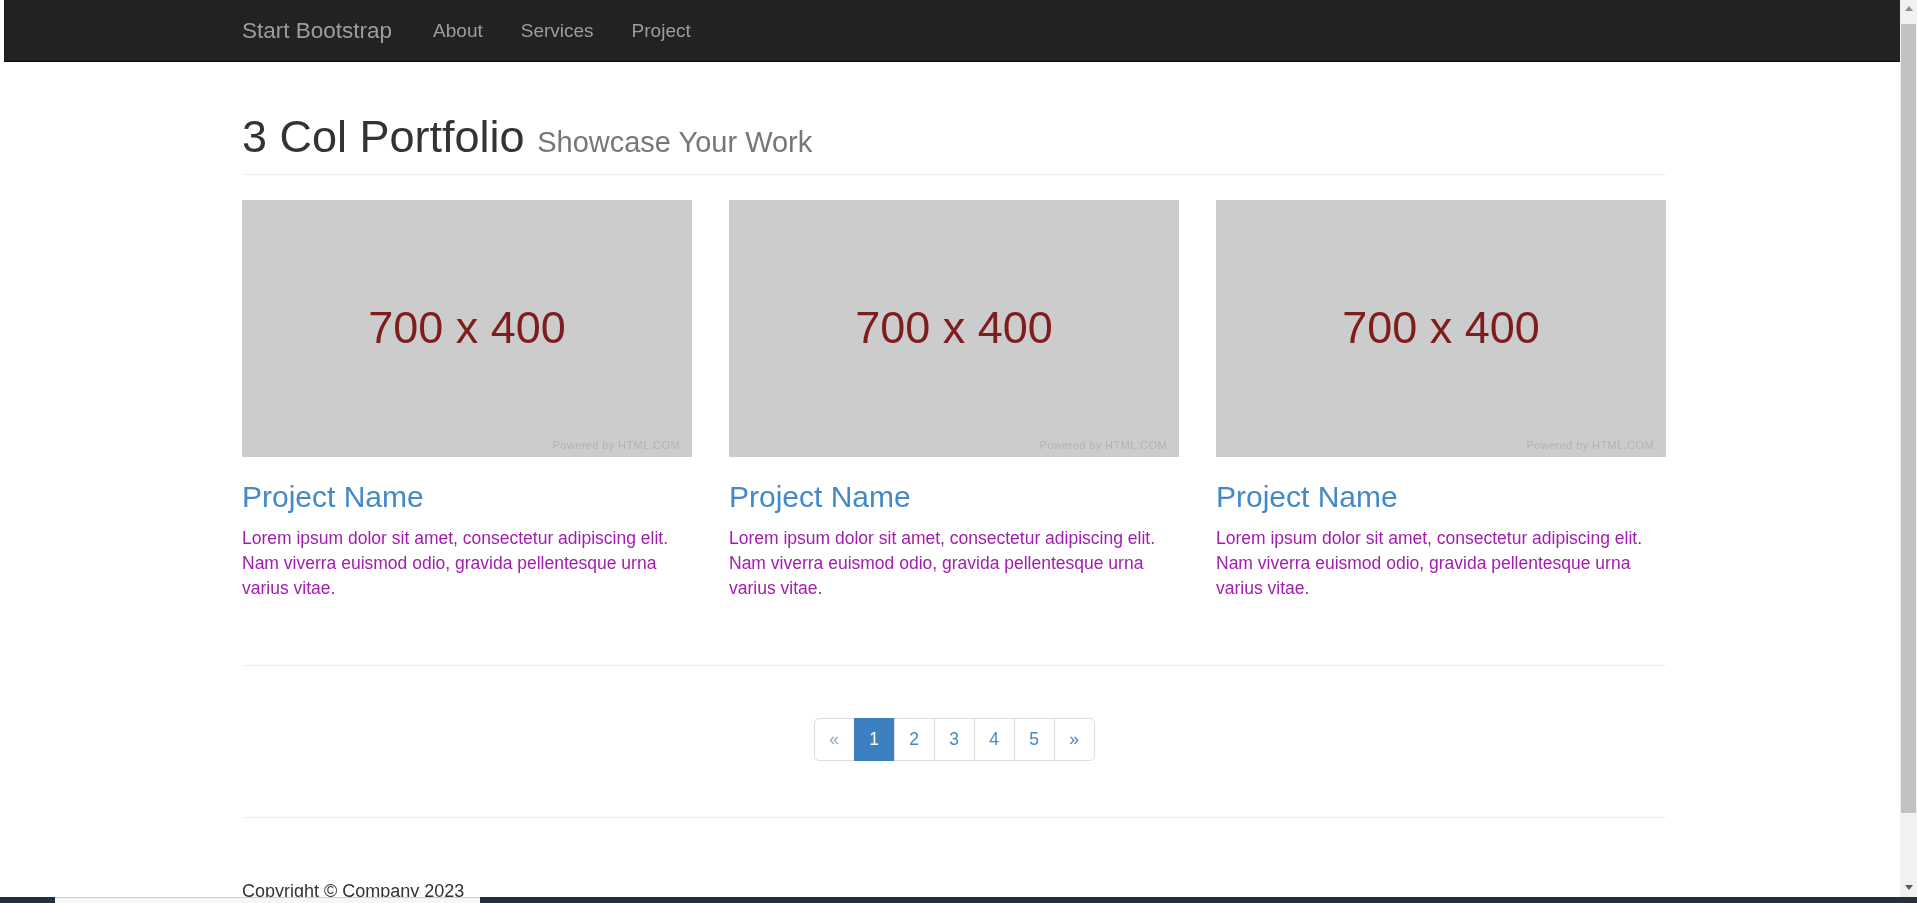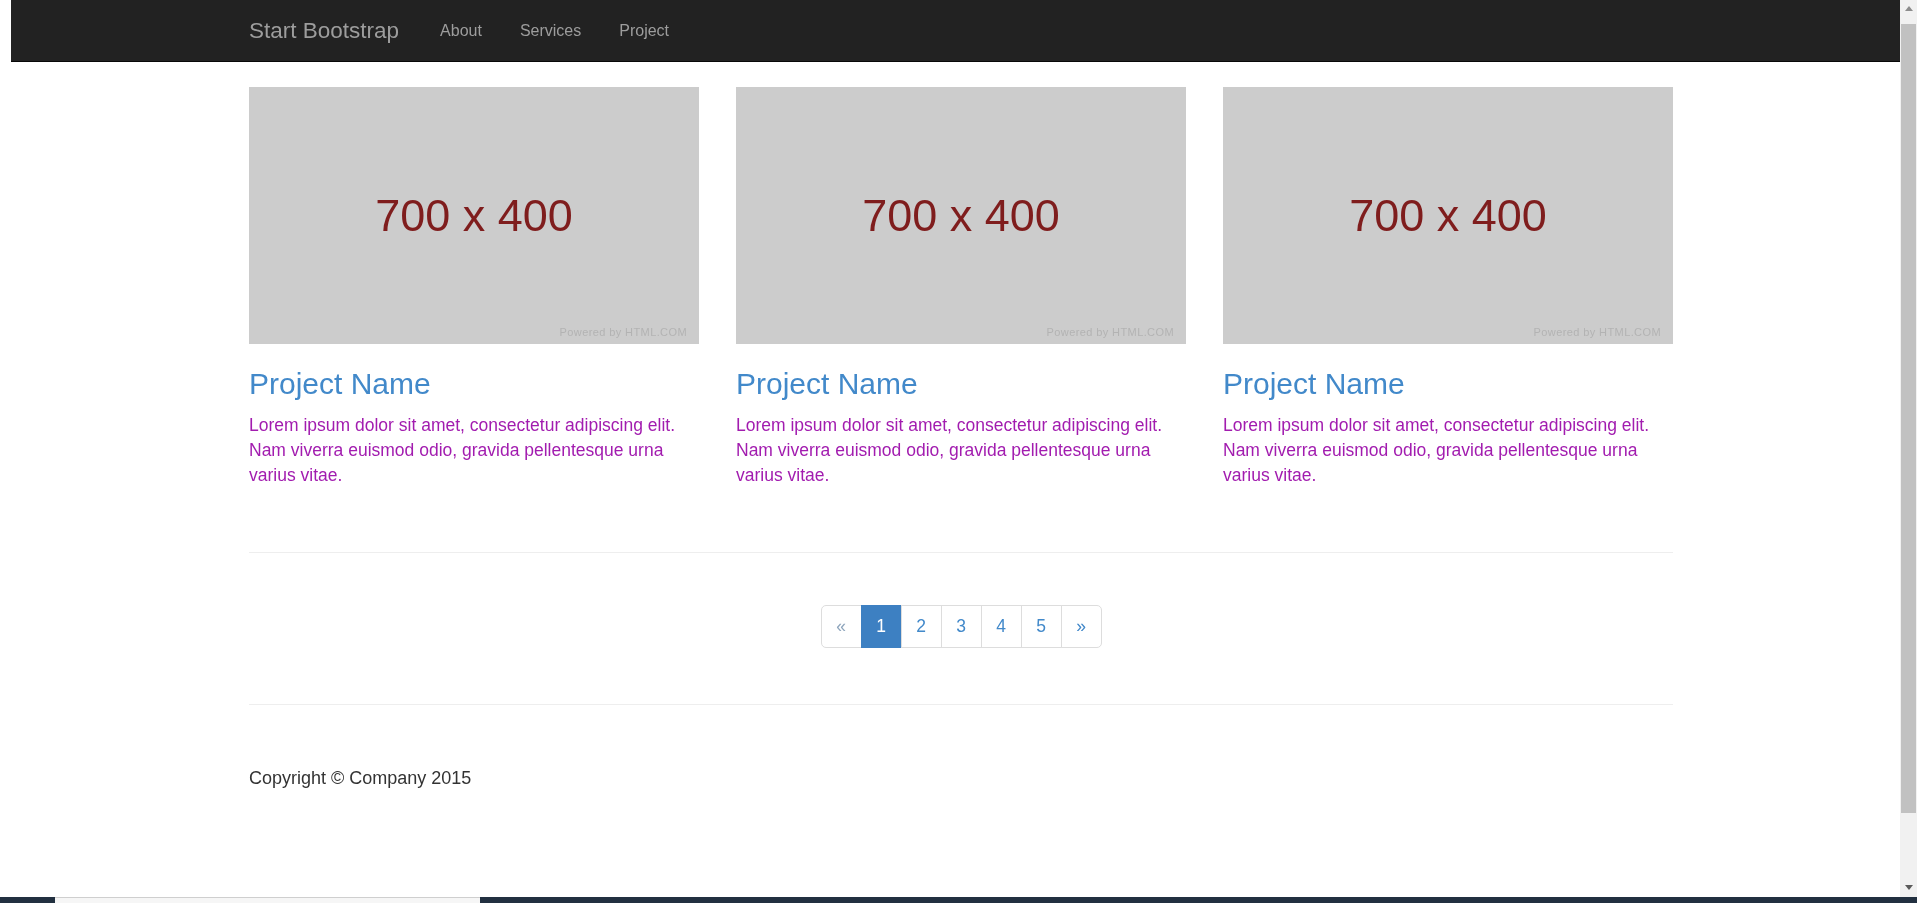--- a/index.html
+++ b/index.html
@@ -1,26 +1,26 @@
 <!DOCTYPE html>
 <html><head>
 <meta charset="utf-8">
 <style>
   * { margin:0; padding:0; box-sizing:border-box; }
   html,body { width:1917px; height:903px; overflow:hidden; }
   body { font-family:"Liberation Sans", sans-serif; background:#fff; position:relative; }
 
-  .page { position:absolute; left:11px; top:0; width:1900px; height:903px; background:#fff; overflow:hidden; }
+  .page { position:absolute; left:4px; top:0; width:1900px; height:903px; background:#fff; overflow:hidden; }
 
   
   .navbar { height:62px; background:#222; border-bottom:1px solid #080808; }
   .navbar-inner { width:1462px; height:100%; margin:0 auto; padding:0 19px; display:flex; align-items:center; }
   .brand { color:#9d9d9d; font-size:22.5px; text-decoration:none; margin-right:22px; cursor:pointer; }
   .nav-links { display:flex; height:100%; list-style:none; }
-  .nav-links a { display:flex; align-items:center; height:100%; padding:0 19px; color:#9d9d9d; font-size:16px; text-decoration:none; cursor:pointer; }
+  .nav-links a { display:flex; align-items:center; height:100%; padding:0 19px; color:#9d9d9d; font-size:19px; text-decoration:none; cursor:pointer; }
 
   
   .container { width:1462px; margin:0 auto; padding:0 19px; }
   .page-header { margin-top:50px; padding-bottom:12px; border-bottom:1px solid #eee; }
   .page-header h1 { font-size:45px; font-weight:500; color:#333; line-height:1.1; }
   .page-header h1 .subtitle { font-size:29px; font-weight:400; color:#777; }
 
   .cards { display:flex; gap:37px; margin-top:25px; }
   .card { width:450px; }
   .placeholder { width:450px; height:257px; background:#ccc; position:relative;
@@ -80,20 +80,24 @@
           </li>
         <li>
             <a>Project</a>
           </li>
       </ul>
     </div>
   </nav>
 
   <div class="container">
 
+    <div class="page-header">
+      <h1><span>3 Col Portfolio</span>
+        <span class="subtitle">Showcase Your Work</span></h1>
+    </div>
 
     <div class="cards">
 
       <div class="card">
         <div class="placeholder">
           <span class="ph-text">700 x 400</span>
           <span class="watermark">Powered by HTML.COM</span>
         </div>
         <h3 class="project-title">Project Name</h3>
         <p class="project-desc">
@@ -141,21 +145,21 @@
         <li class="page-item">3</li>
         <li class="page-item">4</li>
         <li class="page-item">5</li>
         <li class="page-item">»</li>
       </ul>
     </div>
 
     <hr class="rule rule-2">
 
     <footer class="footer">
-      <p>Copyright © Company 2015</p>
+      <p>Copyright © Company 2023</p>
     </footer>
 
   </div>
 </div>
 
 <div class="vscroll">
   <div class="btn-up">
       <span class="tri-up"></span>
     </div>
   <div class="vthumb"></div>

